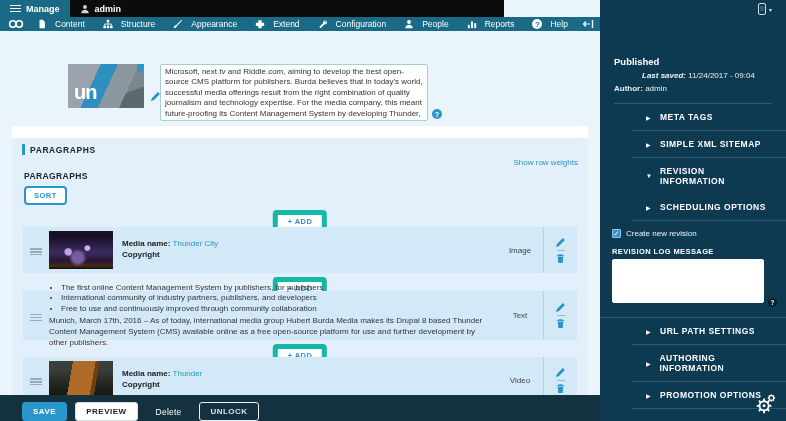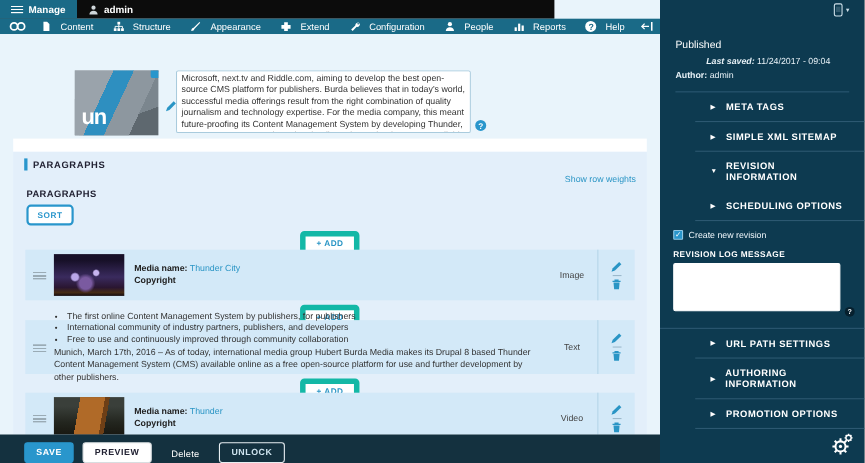--- a/index.html
+++ b/index.html
@@ -19,21 +19,21 @@
   .tb-item { display:flex; align-items:center; gap:8px; color:#fff; font-size:8.5px; padding:0 9px; height:100%; cursor:default; }
   .tb-icon { width:10px; height:10px; flex:0 0 auto; }
   .tb-logo { width:16px; height:10px; margin:0 4px 0 2px; }
   .tb-help-q { width:10px; height:10px; border-radius:50%; background:#fff; color:#1a6a87; font-size:8px; font-weight:bold; display:flex; align-items:center; justify-content:center; }
   .tb-collapse { margin-left:auto; width:12px; height:10px; }
 
   
   .content { position:absolute; left:0; top:31px; width:600px; height:364px; background:#e9f4fb; overflow:hidden; }
 
   .lead-wrap { position:absolute; left:68px; top:33px; }
-  .lead-thumb { position:relative; width:76px; height:59px; background:
+  .lead-thumb { position:relative; width:76px; height:44px; background:
       linear-gradient(115deg,#9aa3ab 0 34%, #2e8fc0 34% 52%, #8d979f 52% 74%, #35241d00 74%),
       linear-gradient(160deg,#b9c1c7 0 30%, #7b868e 30% 70%, #5e686f 70%);
       overflow:hidden; }
   .lead-thumb .unlogo { position:absolute; left:6px; bottom:4px; color:#fff; font-size:20px; font-weight:bold; letter-spacing:-1px; }
   .lead-badge { position:absolute; right:-2px; top:-2px; width:9px; height:9px; background:#2996cc; border-radius:2px; }
   .lead-pencil { position:absolute; left:150px; top:60px; width:11px; height:11px; }
   .lead-text { position:absolute; left:160px; top:33px; width:268px; height:57px; background:#fff; border:1px solid #a9cbdd; border-radius:2px; font-family:"Liberation Sans","DejaVu Sans",sans-serif; font-size:8px; line-height:1.3; color:#333; padding:2px 4px; resize:none; }
   .help-dot { width:10px; height:10px; border-radius:50%; background:#2996cc; color:#fff; font-size:7.5px; font-weight:bold; display:flex; align-items:center; justify-content:center; }
   .lead-help { position:absolute; left:432px; top:78px; }
 
@@ -83,21 +83,21 @@
   .btn-unlock { background:transparent; color:#cfe4ef; border-color:#e8eef2; }
 
   
   .sidebar { position:absolute; left:600px; top:0; width:186px; height:421px; background:#0d3a50; color:#fff; }
   .device-icon { position:absolute; right:14px; top:3px; display:flex; align-items:center; gap:3px; cursor:pointer; }
   .phone { width:8px; height:12px; border:1px solid #cfe0ea; border-radius:2px; position:relative; }
   .phone::after { content:""; position:absolute; left:1px; right:1px; top:2px; bottom:3px; background:#cfe0ea33; }
   .caret { color:#cfe0ea; font-size:6px; }
 
   .sb-meta { padding:36px 14px 0 14px; }
-  .sb-status { font-size:9.5px; font-weight:normal; }
+  .sb-status { font-size:9.5px; font-weight:bold;margin-top:20px; }
   .sb-line { font-size:8px; margin-top:4px; color:#e7f1f7; }
   .sb-line .lbl { font-style:italic; font-weight:bold;padding-left:28px; }
   .sb-line .lbl2 { font-weight:bold; }
   .sb-divider { border-top:1px solid #2c5871; margin:10px 0 0 0; }
 
   .acc { }
   .acc-item { border-bottom:1px solid #2c5871; padding:8px 14px; display:flex; align-items:center; gap:7px; cursor:pointer;margin-left:32px; }
   .acc-arrow { font-size:6px; color:#fff; width:7px; }
   .acc-label { font-size:8.5px; font-weight:bold; letter-spacing:.5px; }
   .acc-panel { padding:8px 12px 10px 12px; border-bottom:1px solid #2c5871; }

